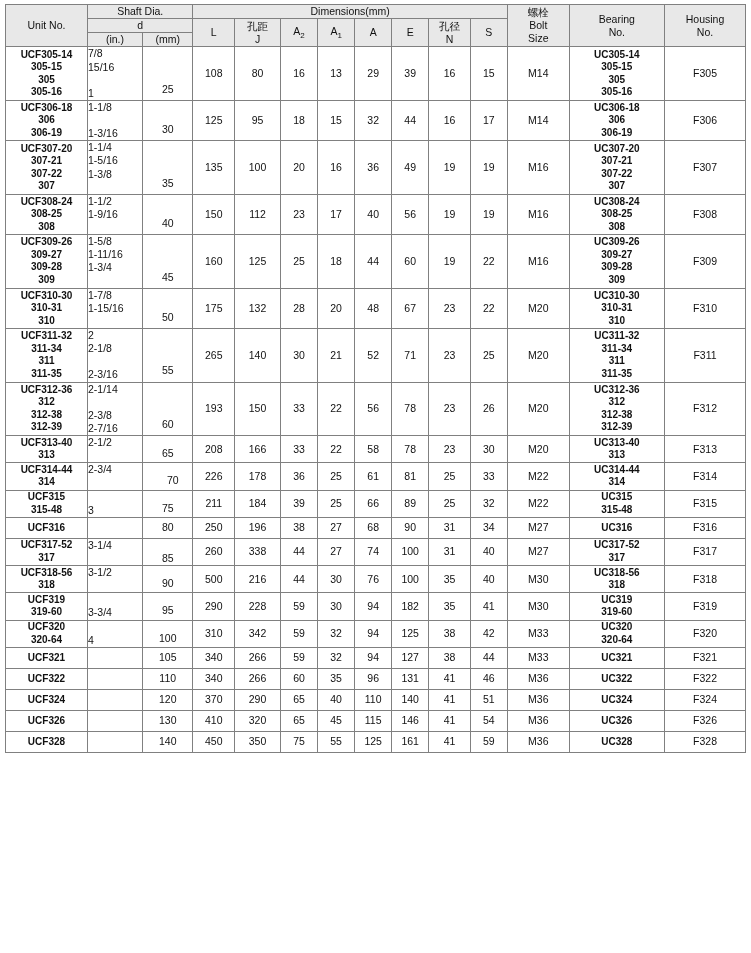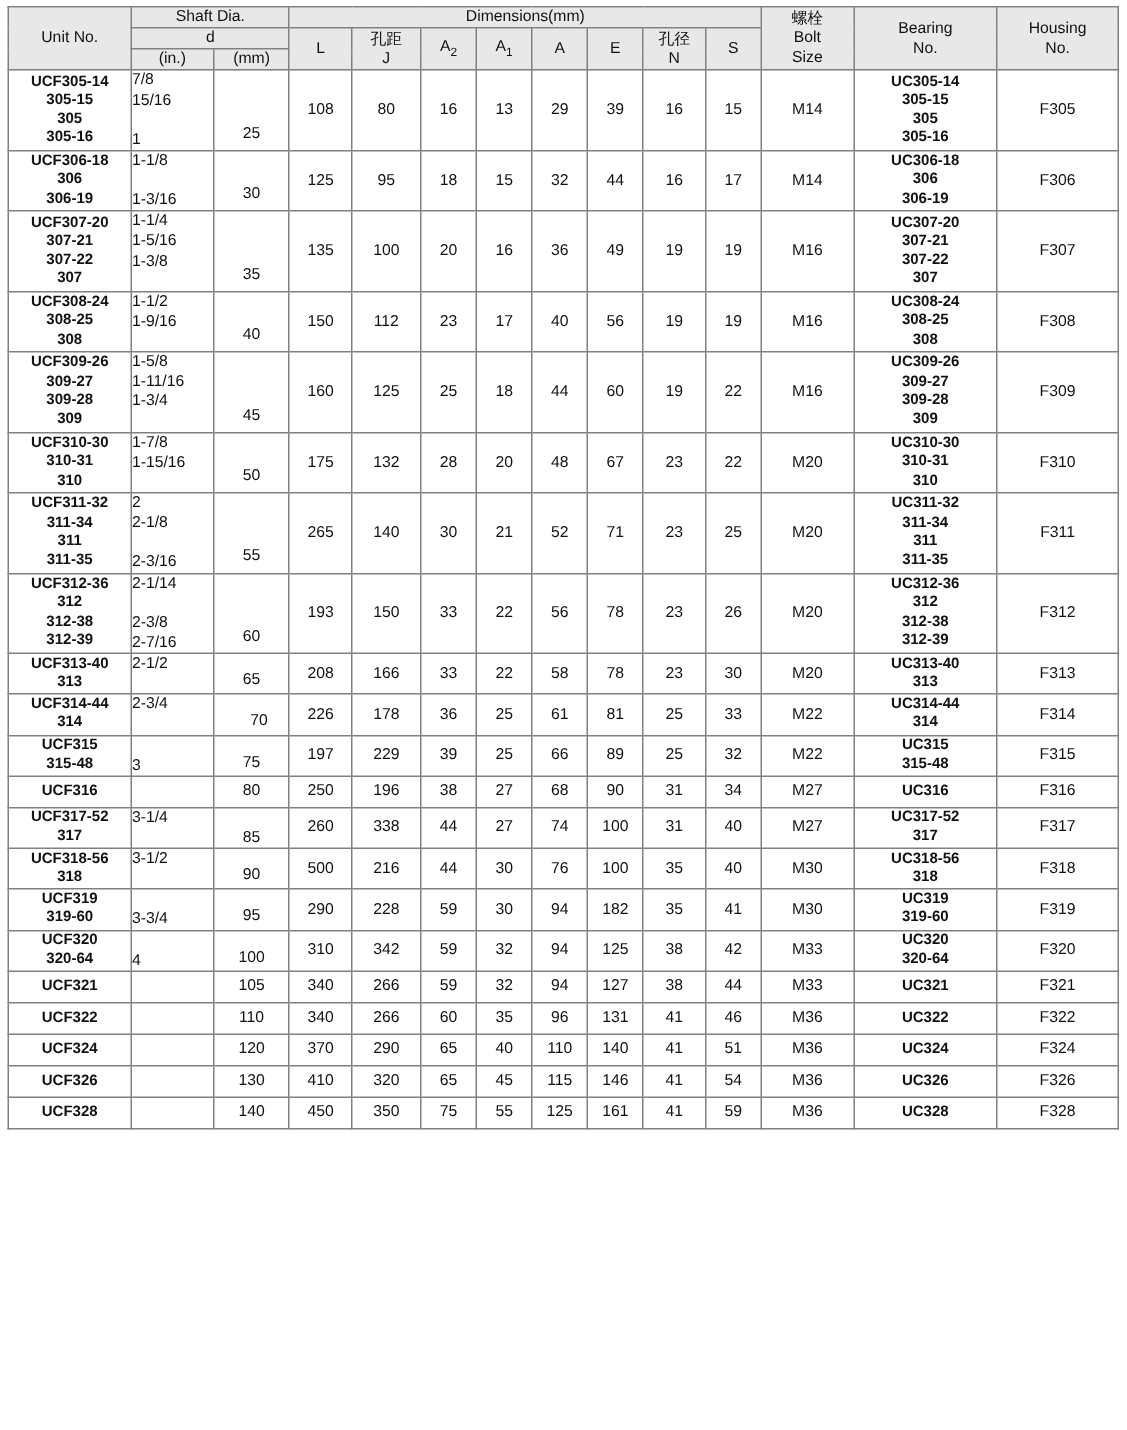--- a/index.html
+++ b/index.html
@@ -491,22 +491,22 @@
               <span>315-48</span>
             </div>
           </td>
           <td class="cell shaftin">
             <div class="lines center">
               <span>&nbsp;</span>
               <span>3</span>
             </div>
           </td>
           <td class="cell shaftmm" style="vertical-align: bottom; padding-bottom: 2px;">75</td>
-          <td class="cell">197</td>
-          <td class="cell">229</td>
+          <td class="cell">211</td>
+          <td class="cell">184</td>
           <td class="cell">39</td>
           <td class="cell">25</td>
           <td class="cell">66</td>
           <td class="cell">89</td>
           <td class="cell">25</td>
           <td class="cell">32</td>
           <td class="cell">M22</td>
           <td class="cell bearing">
             <div class="lines">
               <span>UC315</span>

